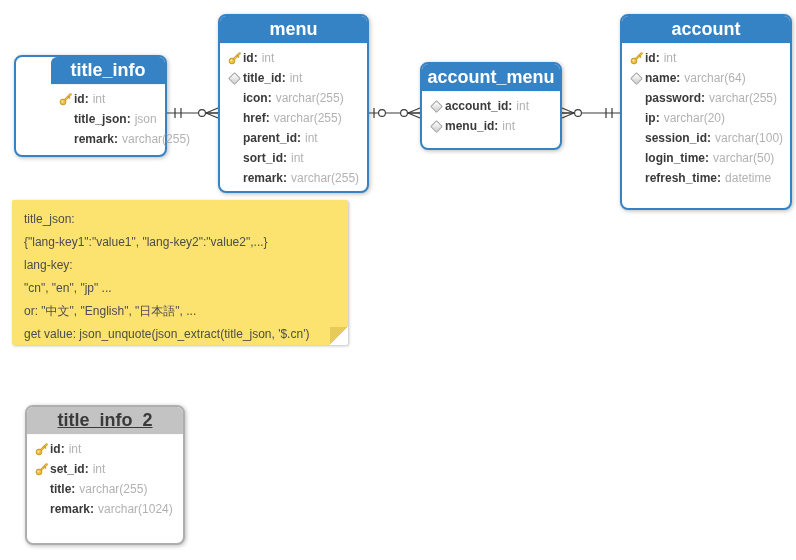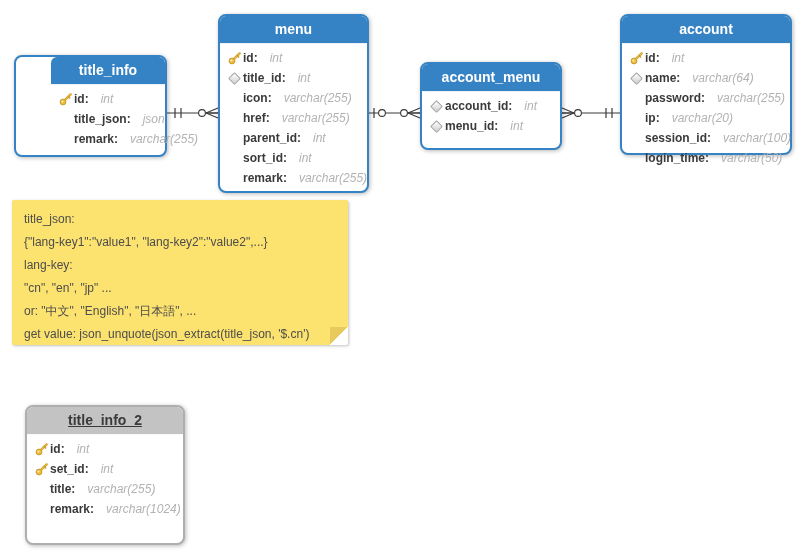--- a/index.html
+++ b/index.html
@@ -11,32 +11,32 @@
   #connector-layer{position:absolute;left:0;top:0;width:796px;height:560px;}
   .er-table{
     position:absolute;background:#fff;border-radius:8px;
     box-shadow:1px 1px 4px rgba(0,0,0,.28);
     box-sizing:border-box;
   }
   .er-table.t-blue{border:2px solid var(--table-blue,#3583c4);}
   .er-table.t-gray{border:2px solid var(--gray-border,#adadad);}
   .er-header{
     height:27px;line-height:27px;text-align:center;
-    font-size:14px;font-weight:bold;
+    font-size:18px;font-weight:bold;
     border-radius:6px 6px 0 0;
     border-bottom:1px solid rgba(255,255,255,.9);
     cursor:move;
   }
   .t-blue .er-header{background:var(--table-blue,#3583c4);color:var(--header-text-light,#fff);}
   .t-gray .er-header{background:var(--table-gray,#c3c3c3);color:var(--header-text-dark,#3a3a3a);text-decoration:underline;}
   .er-body{padding:4px 4px 4px 5px;}
   .er-row{display:flex;align-items:center;height:20px;font-size:12px;white-space:nowrap;}
   .icon-cell{width:18px;display:flex;justify-content:center;align-items:center;flex:0 0 18px;}
   .f-name{color:var(--field-name,#3a3a3a);font-weight:600;}
-  .f-type{color:var(--field-type,#b2b2b2);margin-left:12px;font-style:italic;}
+  .f-type{color:var(--field-type,#b2b2b2);margin-left:4px;}
   .diamond{
     width:7px;height:7px;transform:rotate(45deg);
     background:linear-gradient(135deg,#f6f6f6 20%,var(--diamond-icon,#d8d8d8) 80%);
     border:1px solid #a3a3a3;border-radius:1px;
   }
   #sticky-note{
     position:absolute;background:var(--note-bg,#fce26e);
     border-radius:2px;box-shadow:1px 1px 3px rgba(0,0,0,.25);
     color:var(--note-text,#4d4d4d);font-size:12px;
     padding:8px 10px 0 12px;box-sizing:border-box;
@@ -172,21 +172,21 @@
           </div>
           <div class="er-row">
             <span class="icon-cell">
               <span class="diamond"></span>
             </span>
             <span class="f-name">menu_id:</span>
             <span class="f-type">int</span>
           </div>
         </div>
       </div>
-      <div class="er-table t-blue" style="left: 620px; top: 14px; width: 172px; height: 141px;">
+      <div class="er-table t-blue" style="left: 620px; top: 14px; width: 172px; height: 196px;">
         <div class="er-header">account</div>
         <div class="er-body">
           <div class="er-row">
             <span class="icon-cell">
               <svg width="13" height="13" viewBox="0 0 13 13" xmlns="http://www.w3.org/2000/svg">
                 <line x1="5.8" y1="7.2" x2="11.6" y2="1.4" stroke="#c99d2e" stroke-width="2.4" stroke-linecap="round"></line>
                 <line x1="5.8" y1="7.2" x2="11.6" y2="1.4" stroke="#f0bc3a" stroke-width="1.3" stroke-linecap="round"></line>
                 <line x1="9.3" y1="3.7" x2="10.6" y2="5" stroke="#c99d2e" stroke-width="1.6" stroke-linecap="round"></line>
                 <circle cx="4" cy="9" r="2.9" fill="#f0bc3a" stroke="#c99d2e" stroke-width="1"></circle>
                 <circle cx="3.4" cy="8.4" r="1" fill="#fdf0c0" stroke="none"></circle>
@@ -214,20 +214,25 @@
           </div>
           <div class="er-row">
             <span class="icon-cell"></span>
             <span class="f-name">session_id:</span>
             <span class="f-type">varchar(100)</span>
           </div>
           <div class="er-row">
             <span class="icon-cell"></span>
             <span class="f-name">login_time:</span>
             <span class="f-type">varchar(50)</span>
+          </div>
+          <div class="er-row">
+            <span class="icon-cell"></span>
+            <span class="f-name">refresh_time:</span>
+            <span class="f-type">datetime</span>
           </div>
         </div>
       </div>
       <div class="er-table t-gray" style="left: 25px; top: 405px; width: 160px; height: 140px;">
         <div class="er-header">title_info_2</div>
         <div class="er-body">
           <div class="er-row">
             <span class="icon-cell">
               <svg width="13" height="13" viewBox="0 0 13 13" xmlns="http://www.w3.org/2000/svg">
                 <line x1="5.8" y1="7.2" x2="11.6" y2="1.4" stroke="#c99d2e" stroke-width="2.4" stroke-linecap="round"></line>

